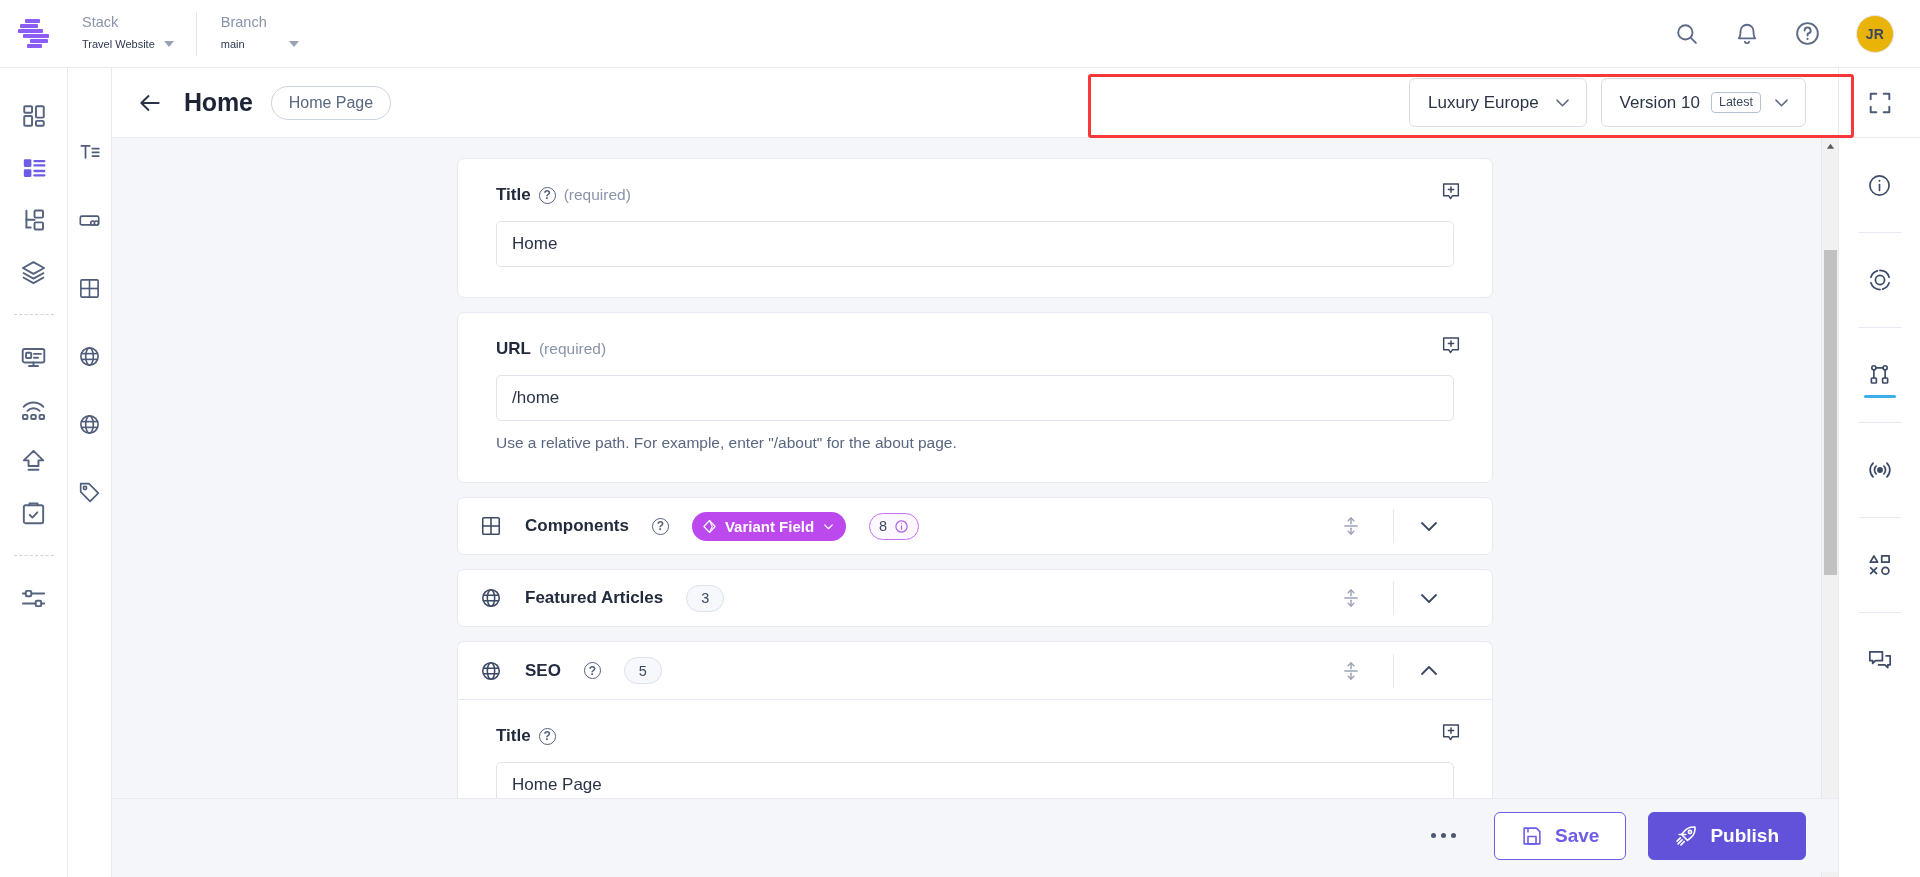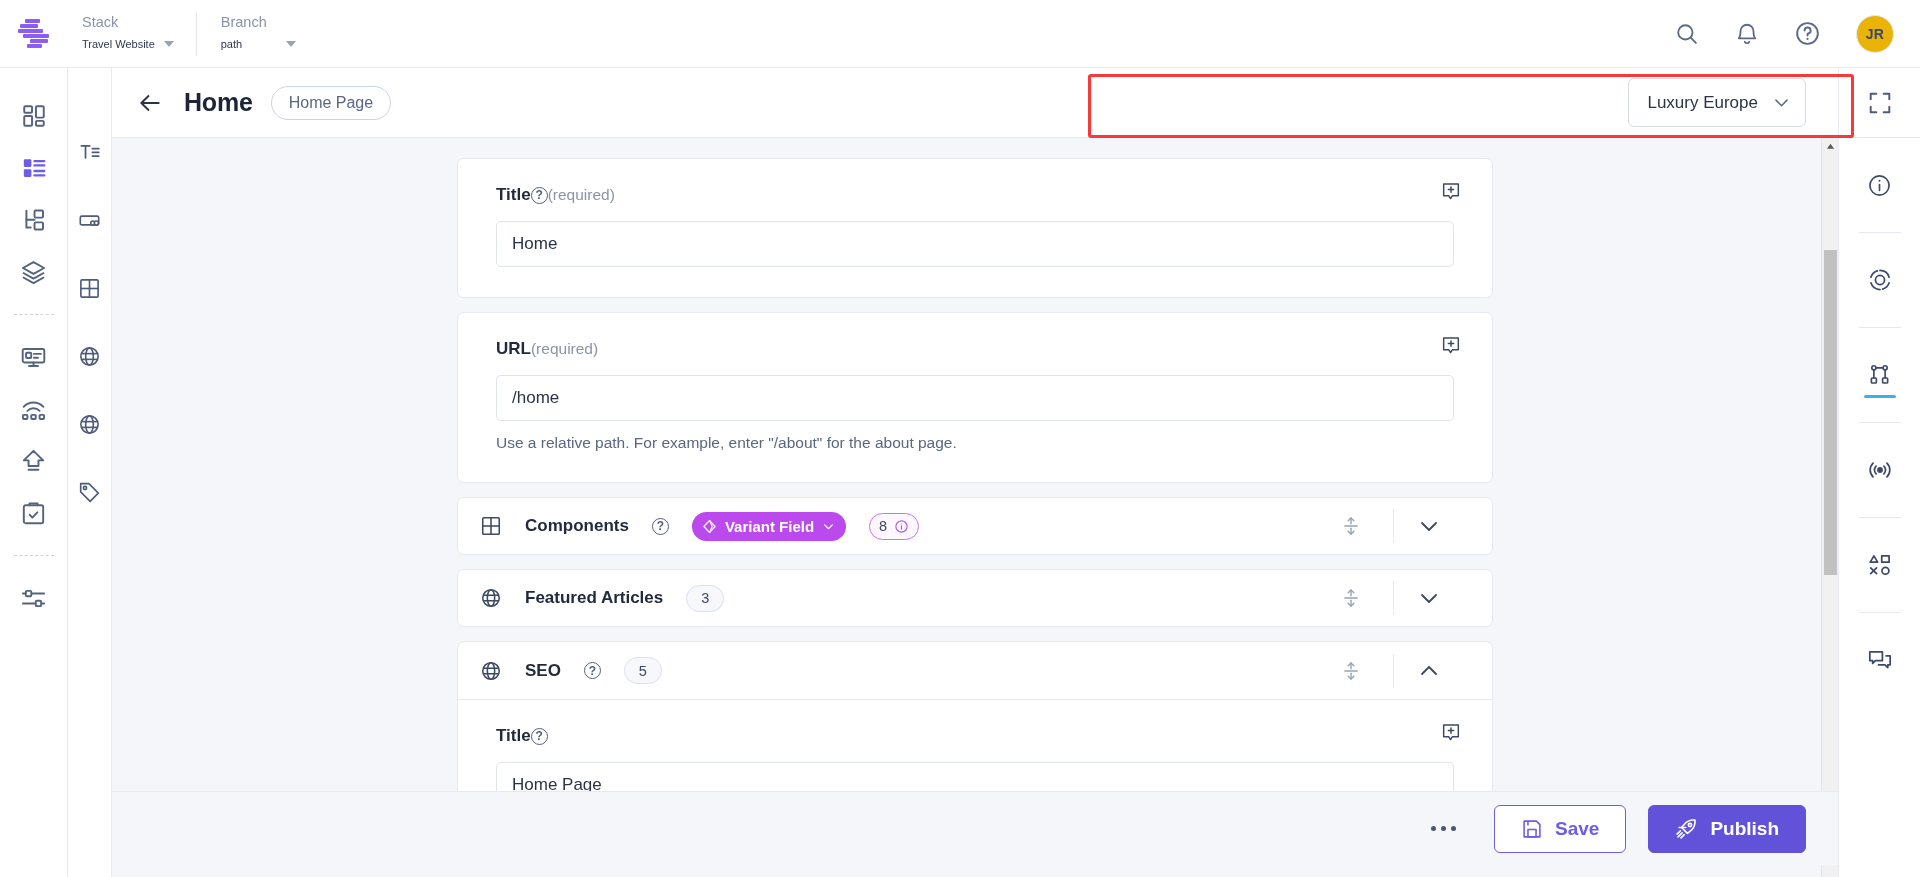--- a/index.html
+++ b/index.html
@@ -115,21 +115,21 @@
   .scroll-area { flex: 1; position: relative; overflow: hidden; }
   .forms { padding: 20px 0 0 0; display: flex; flex-direction: column; align-items: center; gap: 14px; }
   .card {
     width: 1036px; background: #fff; border: 1px solid #e6e9f1; border-radius: 7px;
     padding: 26px 38px 30px 38px; position: relative;
   }
   .card.slim { padding: 0 38px 0 22px; height: 58px; display: flex; align-items: center; }
   .card.seo-open { padding: 0 38px 0 22px; height: 58px; display: flex; align-items: center; border-radius: 7px 7px 0 0; border-bottom: none;}
   .card.seo-body { border-radius: 0 0 7px 7px; padding: 26px 38px 30px 38px; }
 
-  .fl-row { display: flex; align-items: center; }
+  .fl-row { display: flex; align-items: center; gap: 8px; }
   .fl { font-size: 17px; font-weight: 700; color: #222b3d; }
   .fl-req { font-size: 15.5px; color: #8a93a8; font-weight: 400; }
   .qmark {
     width: 17px; height: 17px; border-radius: 50%; border: 1.4px solid #54617c;
     color: #54617c; font-size: 12px; line-height: 14px; text-align: center; font-weight: 700;
     display: inline-flex; align-items: center; justify-content: center;
   }
   .tinput {
     margin-top: 16px; width: 100%; height: 46px; border: 1px solid #dfe3ec; border-radius: 5px;
     background: #fff; padding: 0 15px; font-size: 17px; color: #2b3347;
@@ -162,21 +162,21 @@
     position: absolute; top: 0; right: 0; width: 17px; height: 100%;
     background: #f1f1f1; border-left: 1px solid #e3e5ec;
   }
   .vsb-arrow { height: 17px; display: flex; align-items: center; justify-content: center; color: #5a5a5a; }
   .vsb-thumb {
     position: absolute; left: 2px; width: 13px; background: #c1c1c1; border-radius: 0;
   }
 
   
   .bottom-bar {
-    position: absolute; left: 0; right: 0; bottom: 12px; height: 74px;
+    position: absolute; left: 0; right: 0; bottom: 5px; height: 74px;
     background: #f5f6fa; border-top: 1px solid #e8eaf0;
     display: flex; align-items: center; justify-content: flex-end;
     padding-right: 32px; gap: 22px; z-index: 15;
   }
   .dots { display: flex; gap: 5px; padding: 0 16px; cursor: pointer; }
   .dots i { width: 5px; height: 5px; border-radius: 50%; background: #4c5871; display: block; }
   .btn {
     height: 48px; border-radius: 6px; display: inline-flex; align-items: center; gap: 12px;
     padding: 0 26px; font-size: 19px; font-weight: 700; cursor: pointer;
   }
@@ -220,21 +220,21 @@
       <div class="crumb">
         <div class="crumb-label">Stack</div>
         <div class="crumb-value-row">
           <span class="crumb-value">Travel Website</span>
           <span class="caret-dn"></span>
         </div>
       </div>
       <div class="crumb branch">
         <div class="crumb-label">Branch</div>
         <div class="crumb-value-row">
-          <span class="crumb-value">path</span>
+          <span class="crumb-value">main</span>
           <span class="caret-dn"></span>
         </div>
       </div>
     </div>
 
     <div class="top-right">
       <div class="ticon">
         <svg width="26" height="26" viewBox="0 0 24 24" fill="none" stroke="currentColor" stroke-width="1.7" stroke-linecap="round">
             <circle cx="10.5" cy="10.5" r="6.6"></circle>
             <line x1="15.4" y1="15.4" x2="20.2" y2="20.2"></line>
@@ -393,20 +393,29 @@
               <line x1="20" y1="12" x2="4.4" y2="12"></line>
               <polyline points="10.6,5.6 4,12 10.6,18.4"></polyline>
             </svg>
         </div>
         <div class="page-title">Home</div>
         <div class="page-chip">Home Page</div>
 
         <div class="head-right">
           <div class="dd">
             <span>Luxury Europe</span>
+            <span class="chev">
+              <svg width="19" height="19" viewBox="0 0 24 24" fill="none" stroke="currentColor" stroke-width="1.9" stroke-linecap="round" stroke-linejoin="round">
+                  <polyline points="5,9 12,16 19,9"></polyline>
+                </svg>
+            </span>
+          </div>
+          <div class="dd" style="gap:11px;">
+            <span>Version 10</span>
+            <span class="badge-latest">Latest</span>
             <span class="chev">
               <svg width="19" height="19" viewBox="0 0 24 24" fill="none" stroke="currentColor" stroke-width="1.9" stroke-linecap="round" stroke-linejoin="round">
                   <polyline points="5,9 12,16 19,9"></polyline>
                 </svg>
             </span>
           </div>
         </div>
       </div>
 
       <div class="scroll-area">

